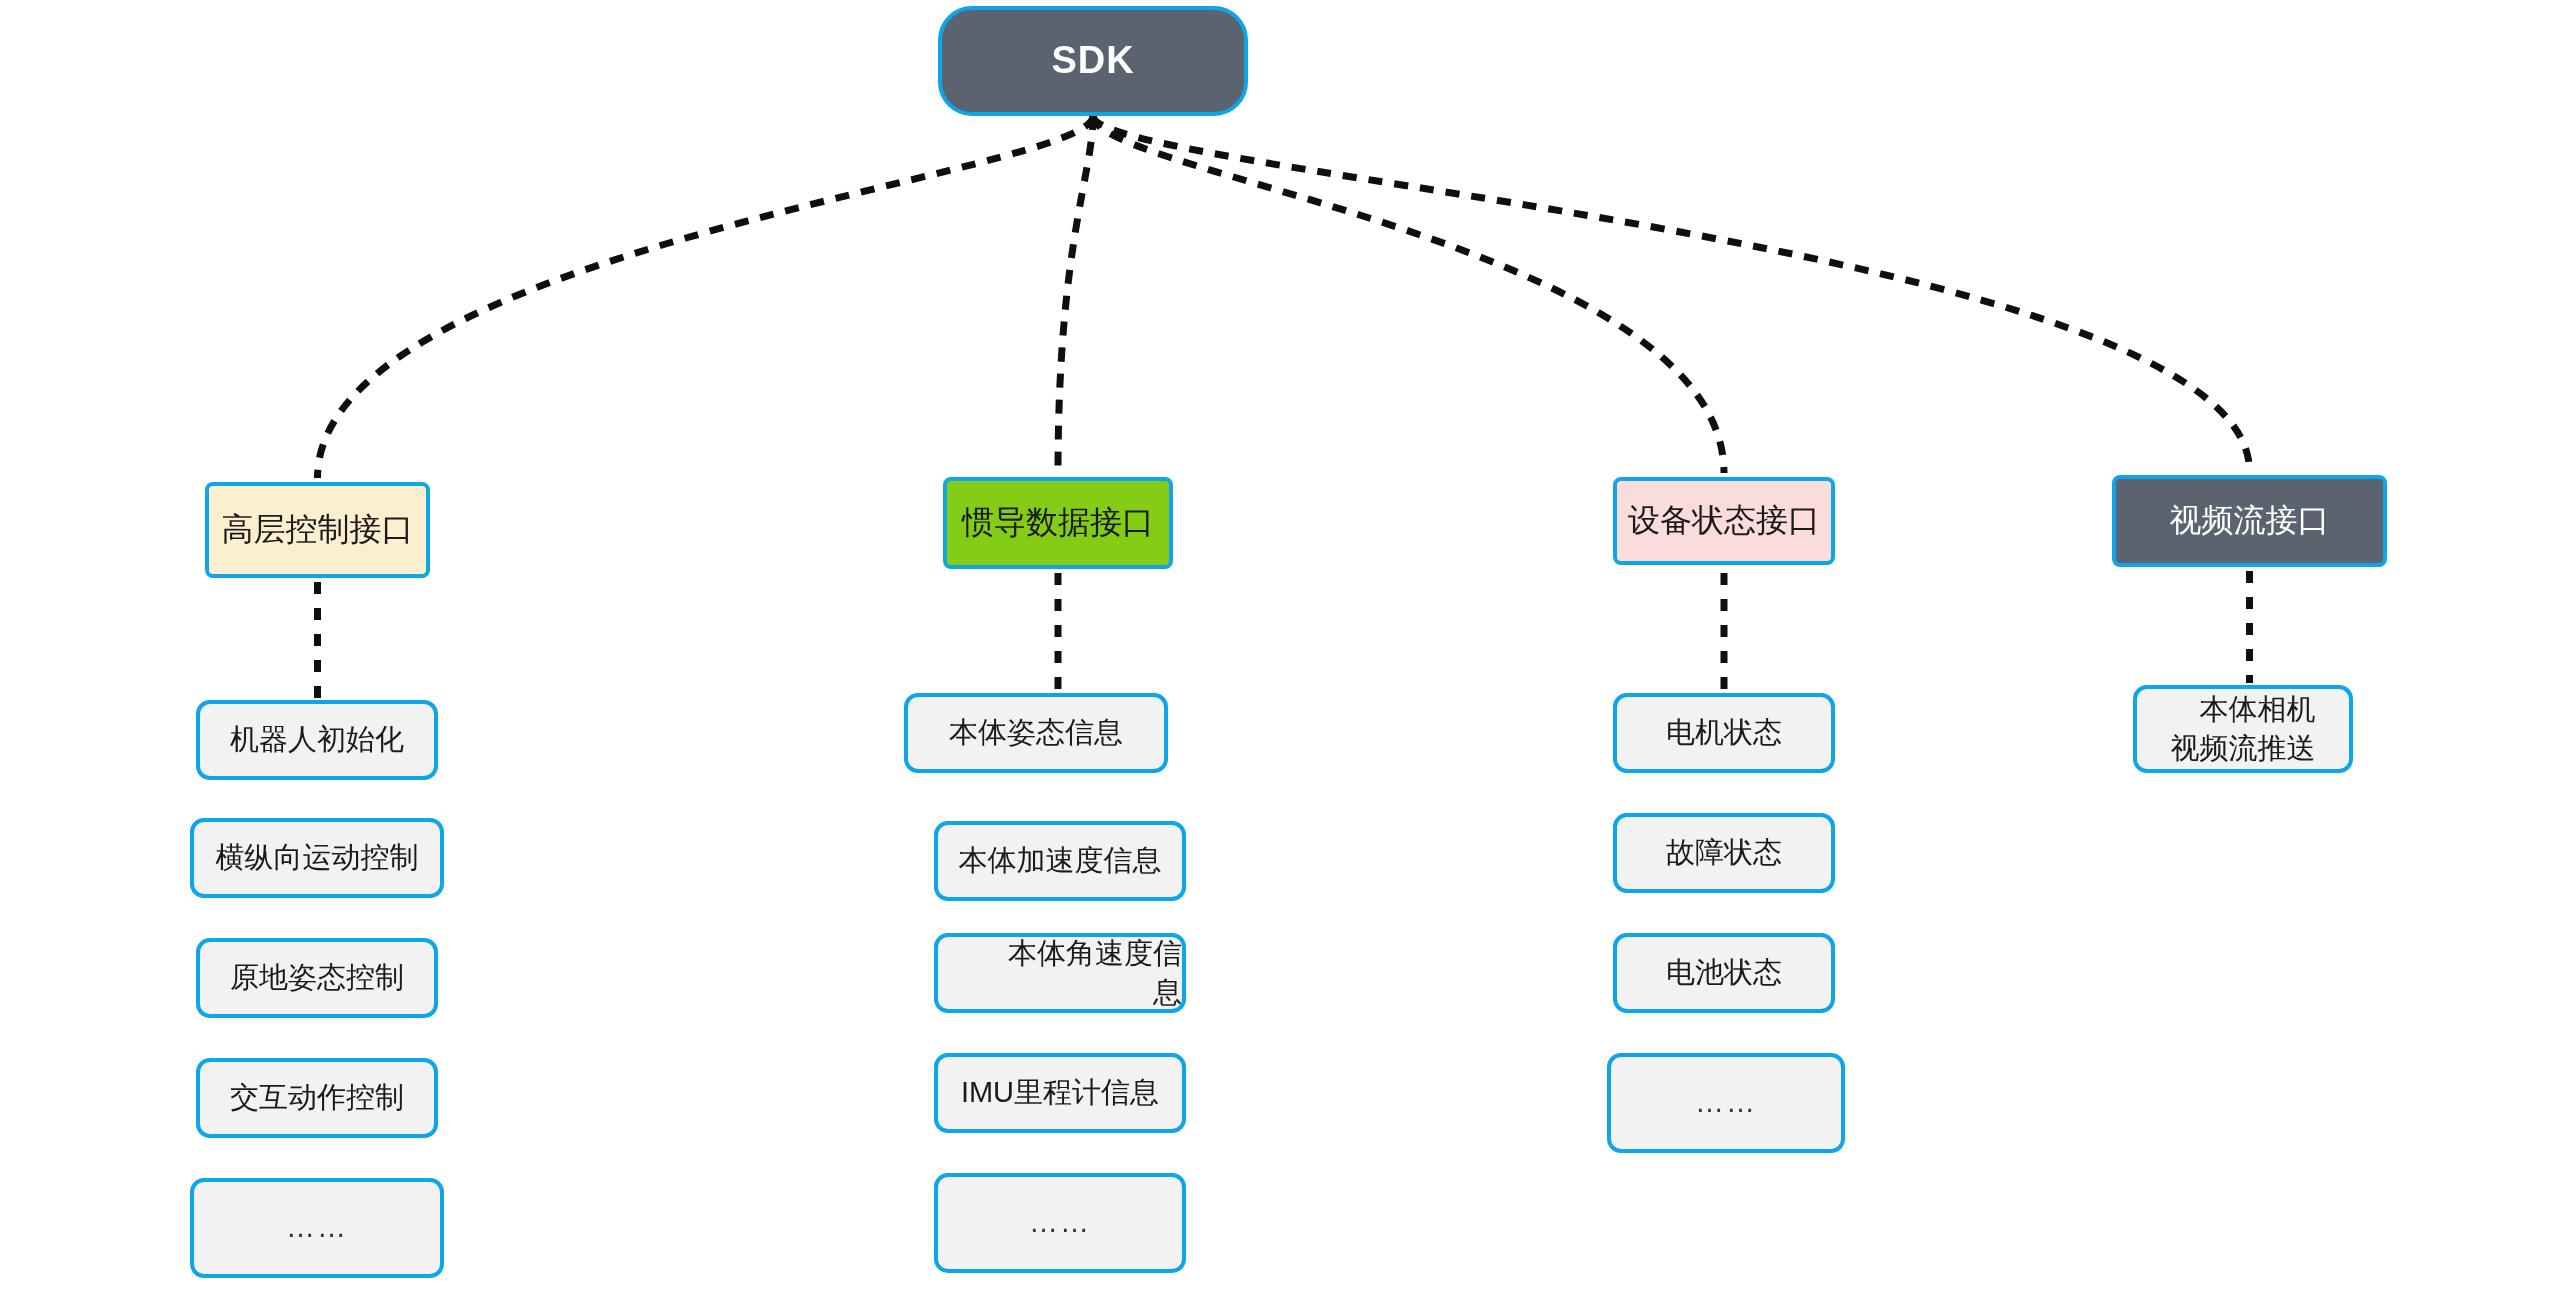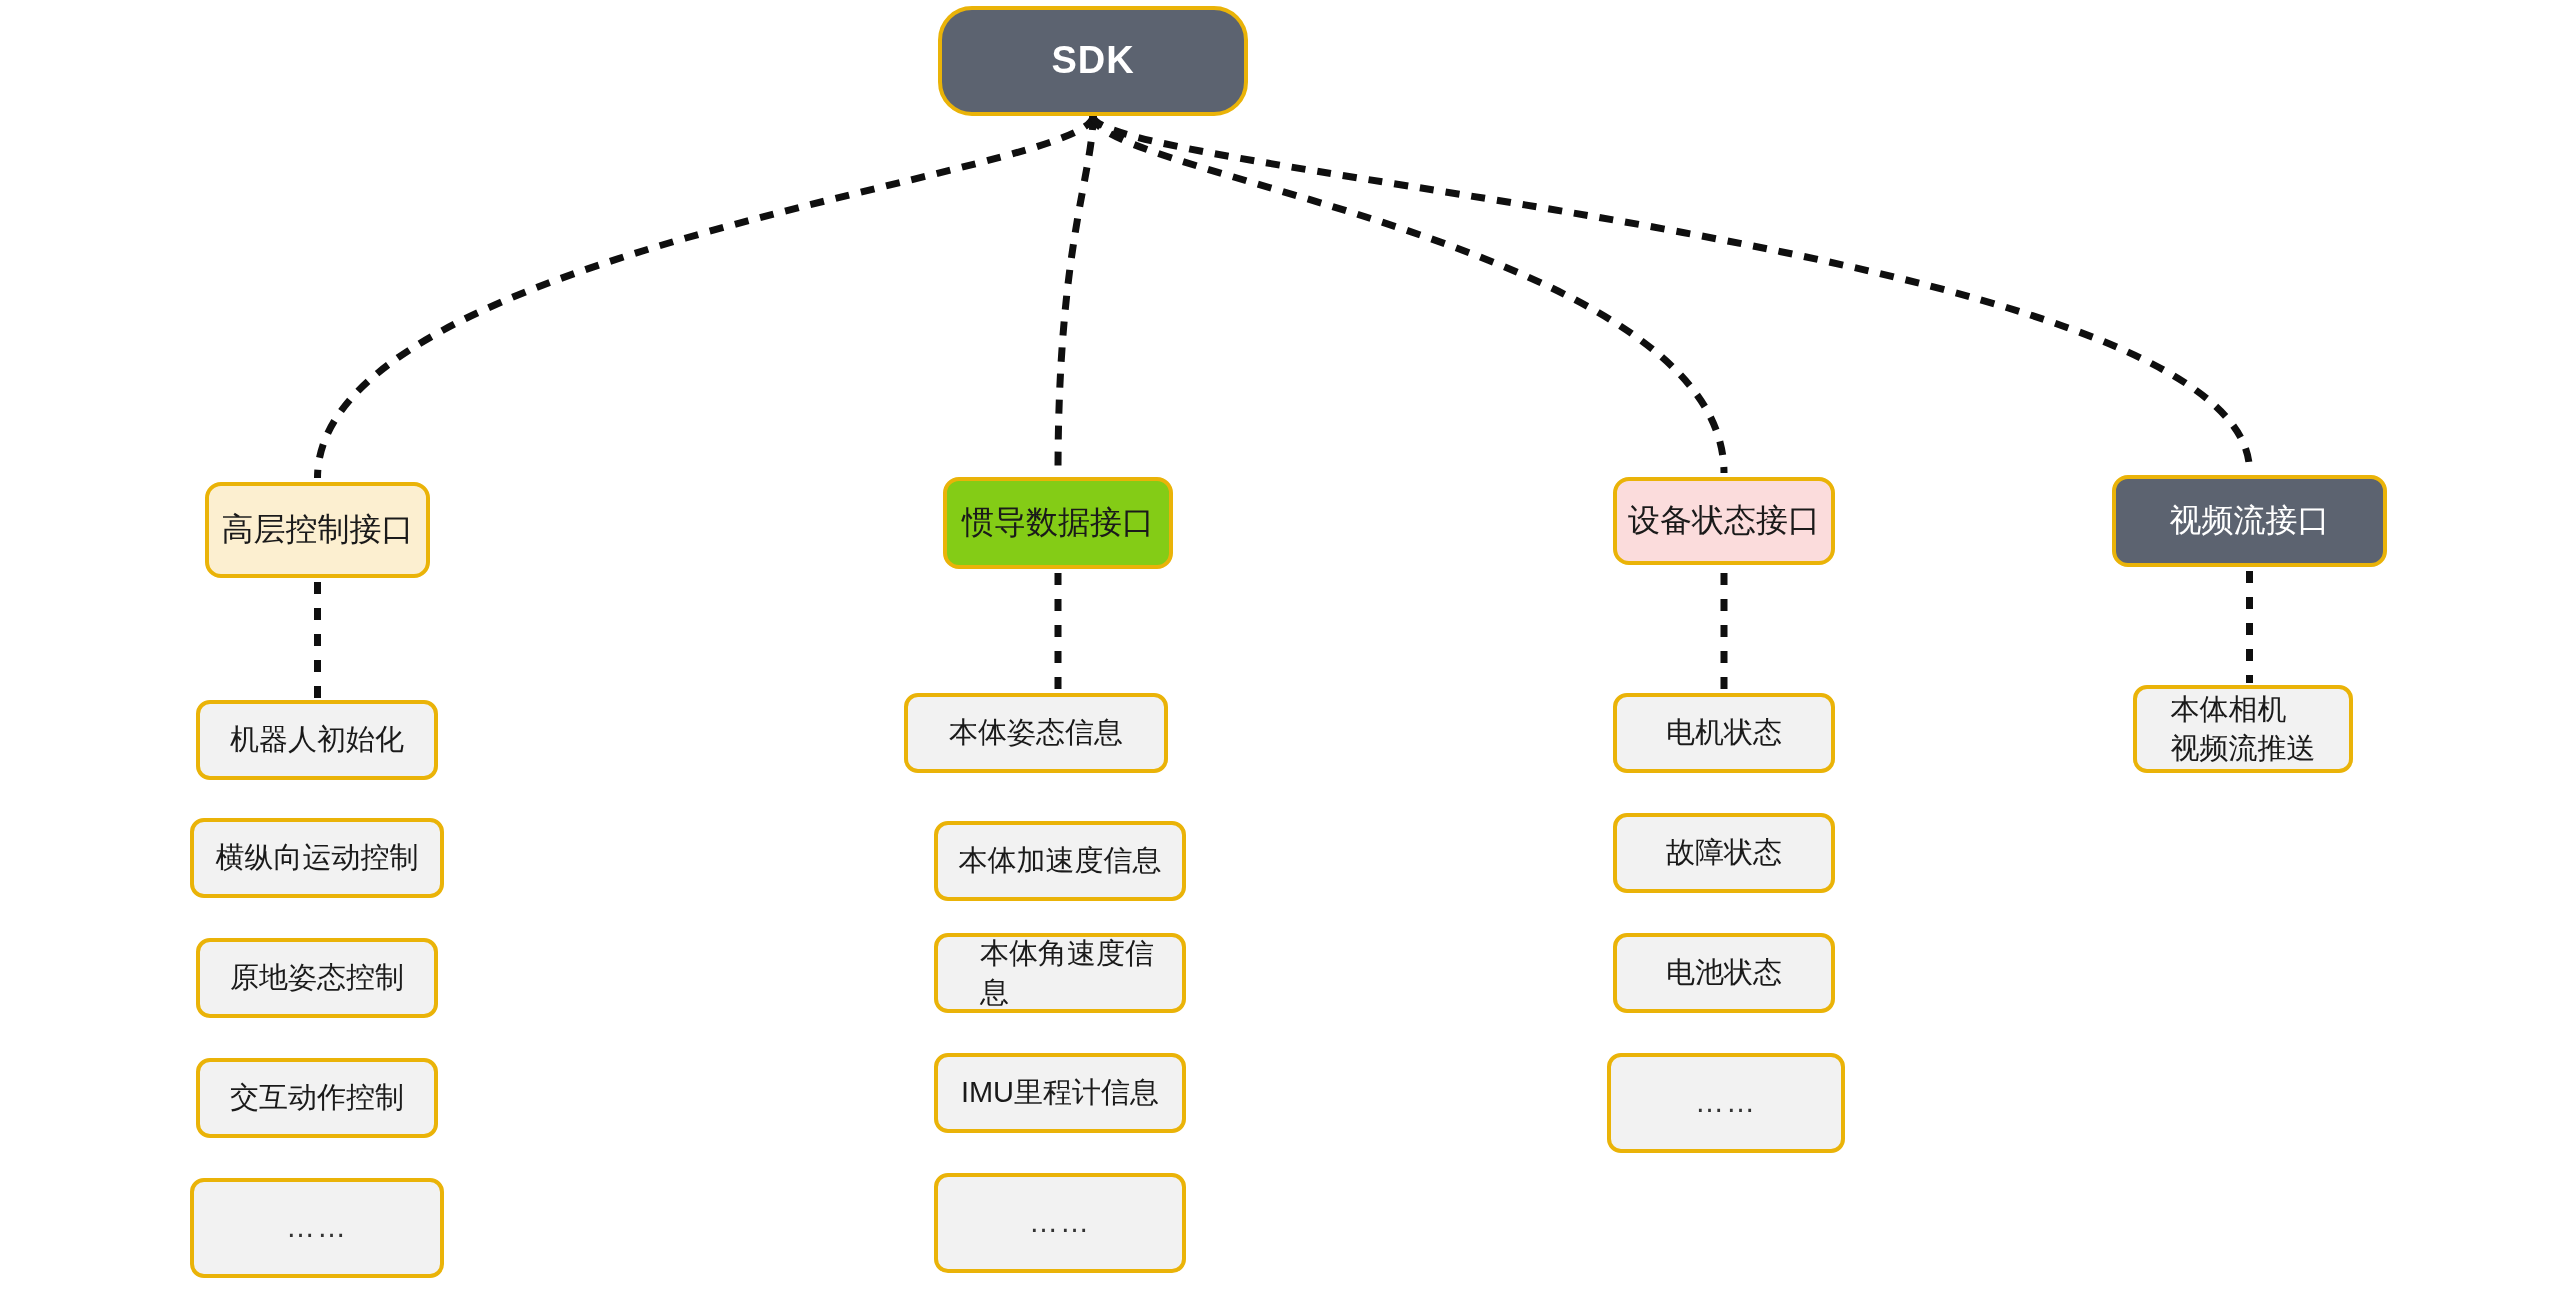--- a/index.html
+++ b/index.html
@@ -22,39 +22,39 @@
     width: 2560px;
     height: 1296px;
     pointer-events: none;
   }
   .node {
     position: absolute;
     box-sizing: border-box;
     display: flex;
     align-items: center;
     justify-content: center;
-    text-align: left;
-    border: 4px solid #eab308;
+    text-align: right;
+    border: 4px solid #0ea5e9;
     border-radius: 14px;
     line-height: 1.35;
     white-space: pre-line;
     z-index: 2;
   }
   .node-root {
     background: #5c6370;
     color: #ffffff;
     font-weight: bold;
     font-size: 38px;
     border-radius: 34px;
     letter-spacing: 1px;
   }
   .node-iface {
     font-size: 32px;
     color: #1a1a1a;
-    border-radius: 16px;
+    border-radius: 8px;
   }
   .iface-cream  { background: #fcefd0; }
   .iface-green  { background: #d9f0de; }
   .iface-pink   { background: #fbdcdc; }
   .iface-dark   { background: #5c6370; color: #ffffff; }
   .node-leaf {
     background: #f2f2f2;
     color: #1a1a1a;
     font-size: 29px;
     border-radius: 14px;

